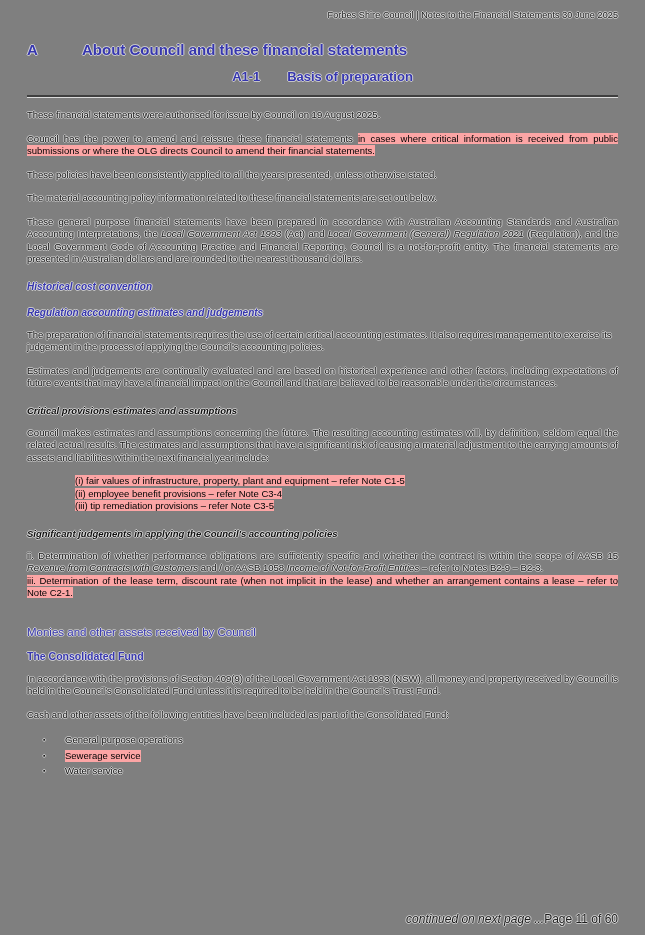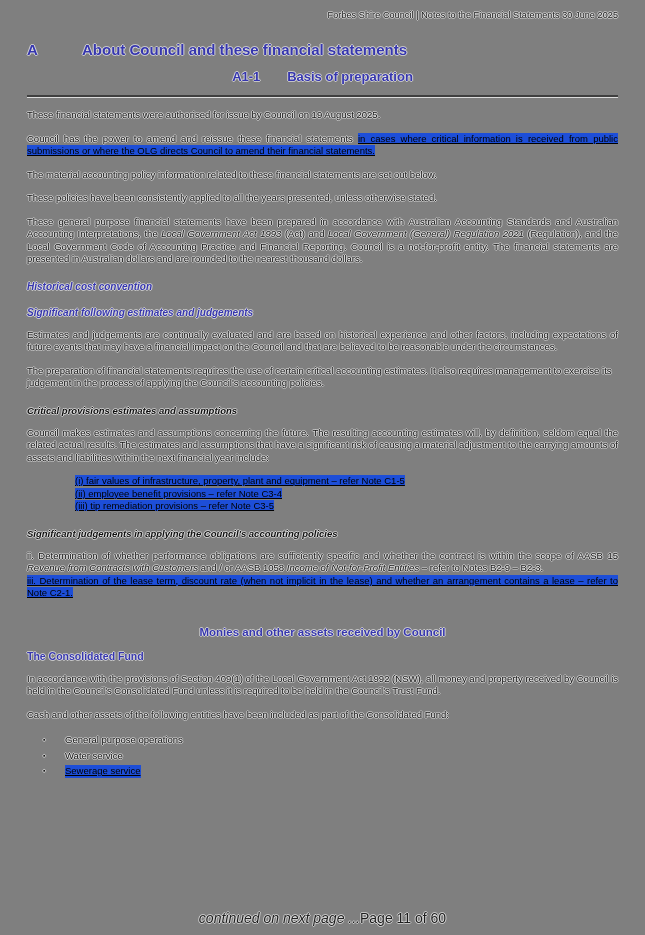--- a/index.html
+++ b/index.html
@@ -47,43 +47,42 @@
   .just { text-align: justify; }
   .h3 {
     font-size: 10px; font-weight: bold; font-style: italic;
     color: #3636ad; margin-top: 15px;
   }
   .h4 {
     font-size: 9.5px; font-weight: bold; font-style: italic;
     color: #0e0e0e; margin-top: 15px;
   }
   .h-monies {
-    font-size: 11.5px; font-weight: bold; color: #3636ad; margin-top: 26px; text-align: center;
+    font-size: 11.5px; font-weight: normal; color: #3636ad; margin-top: 26px;
   }
   .h-fund {
     font-size: 10.5px; font-weight: bold; color: #3636ad; margin-top: 12px;
   }
   .ins {
-    background: #1d4ed8;
+    background: #fca5a5;
     color: #000;
-    text-decoration: underline;
     text-shadow: none;
   }
   .hl-line { margin-top: 0; padding-left: 48px; }
   .hl-list { margin-top: 11px; font-size: 9.5px; line-height: 12.5px; }
   .hl-list .ins { display: inline; }
   .j-list { font-size: 9.5px; line-height: 12.5px; margin-top: 11px; }
   .j-item { margin: 0; }
   .bullets { margin-top: 10px; font-size: 9.5px; line-height: 12.5px; }
   .bullet-row { display: flex; padding-left: 16px; margin-top: 3px; }
   .bullet-glyph { width: 22px; flex: 0 0 22px; font-size: 7px; line-height: 12.5px; }
   .footer {
     margin-top: auto;
-    display: flex; justify-content: center;
-    font-size: 14px; color: #1d1d1d;
+    display: flex; justify-content: flex-end;
+    font-size: 12px; color: #1d1d1d;
   }
   .footer-left { font-style: italic; }
   em.act { font-style: italic; }
 </style>
 </head>
 <body>
 
 <div class="page">
 
   <div class="doc-header halo">Forbes Shire Council | Notes to the Financial Statements 30 June 2025</div>
@@ -97,34 +96,34 @@
     <span class="hnum">A1-1</span>
     <span>Basis of preparation</span>
   </div>
 
   <div class="rule"></div>
 
   <p class="para halo">These financial statements were authorised for issue by Council on 19 August 2025.</p>
 
   <p class="para just halo"><span>Council has the power to amend and reissue these financial statements </span><span class="ins">in cases where critical information is received from public submissions or where the OLG directs Council to amend their financial statements.</span></p>
 
+  <p class="para halo">These policies have been consistently applied to all the years presented, unless otherwise stated.</p>
+
   <p class="para halo">The material accounting policy information related to these financial statements are set out below.</p>
-
-  <p class="para halo">These policies have been consistently applied to all the years presented, unless otherwise stated.</p>
 
   <p class="para just halo"><span>These general purpose financial statements have been prepared in accordance with Australian Accounting Standards and Australian Accounting Interpretations, the </span><em class="act">Local Government Act 1993</em><span> (Act) and </span><em class="act">Local Government (General) Regulation 2021</em><span> (Regulation), and the Local Government Code of Accounting Practice and Financial Reporting. Council is a not-for-profit entity. The financial statements are presented in Australian dollars and are rounded to the nearest thousand dollars.</span></p>
 
   <div class="h3 halo">Historical cost convention</div>
 
 
-  <div class="h3 halo">Significant following estimates and judgements</div>
+  <div class="h3 halo">Regulation accounting estimates and judgements</div>
+
+  <p class="para halo">The preparation of financial statements requires the use of certain critical accounting estimates. It also requires management to exercise its judgement in the process of applying the Council's accounting policies.</p>
 
   <p class="para just halo">Estimates and judgements are continually evaluated and are based on historical experience and other factors, including expectations of future events that may have a financial impact on the Council and that are believed to be reasonable under the circumstances.</p>
-
-  <p class="para halo">The preparation of financial statements requires the use of certain critical accounting estimates. It also requires management to exercise its judgement in the process of applying the Council's accounting policies.</p>
 
   <div class="h4 halo">Critical provisions estimates and assumptions</div>
 
   <p class="para just halo">Council makes estimates and assumptions concerning the future. The resulting accounting estimates will, by definition, seldom equal the related actual results. The estimates and assumptions that have a significant risk of causing a material adjustment to the carrying amounts of assets and liabilities within the next financial year include:</p>
 
   <div class="hl-list halo">
     <div class="hl-line"><span class="ins">(i) fair values of infrastructure, property, plant and equipment – refer Note C1-5</span></div>
     <div class="hl-line"><span class="ins">(ii) employee benefit provisions – refer Note C3-4</span></div>
     <div class="hl-line"><span class="ins">(iii) tip remediation provisions – refer Note C3-5</span></div>
   </div>
@@ -133,36 +132,36 @@
 
   <div class="j-list halo">
     <p class="j-item just"><span>ii. Determination of whether performance obligations are sufficiently specific and whether the contract is within the scope of AASB 15 </span><em class="act">Revenue from Contracts with Customers</em><span> and / or AASB 1058 </span><em class="act">Income of Not-for-Profit Entities</em><span> – refer to Notes B2-9 – B2-3.</span></p>
     <p class="j-item just"><span class="ins">iii. Determination of the lease term, discount rate (when not implicit in the lease) and whether an arrangement contains a lease – refer to Note C2-1.</span></p>
   </div>
 
   <div class="h-monies halo">Monies and other assets received by Council</div>
 
   <div class="h-fund halo">The Consolidated Fund</div>
 
-  <p class="para just halo">In accordance with the provisions of Section 409(1) of the Local Government Act 1992 (NSW), all money and property received by Council is held in the Council's Consolidated Fund unless it is required to be held in the Council's Trust Fund.</p>
+  <p class="para just halo">In accordance with the provisions of Section 409(9) of the Local Government Act 1993 (NSW), all money and property received by Council is held in the Council's Consolidated Fund unless it is required to be held in the Council's Trust Fund.</p>
 
   <p class="para halo">Cash and other assets of the following entities have been included as part of the Consolidated Fund:</p>
 
   <div class="bullets halo">
     <div class="bullet-row">
       <span class="bullet-glyph">▪</span>
       <span>General purpose operations</span>
     </div>
     <div class="bullet-row">
       <span class="bullet-glyph">▪</span>
-      <span>Water service</span>
+      <span class="ins">Sewerage service</span>
     </div>
     <div class="bullet-row">
       <span class="bullet-glyph">▪</span>
-      <span class="ins">Sewerage service</span>
+      <span>Water service</span>
     </div>
   </div>
 
   <div class="footer">
     <span class="footer-left halo">continued on next page ...</span>
     <span class="footer-right halo">Page 11 of 60</span>
   </div>
 
 </div>
 

